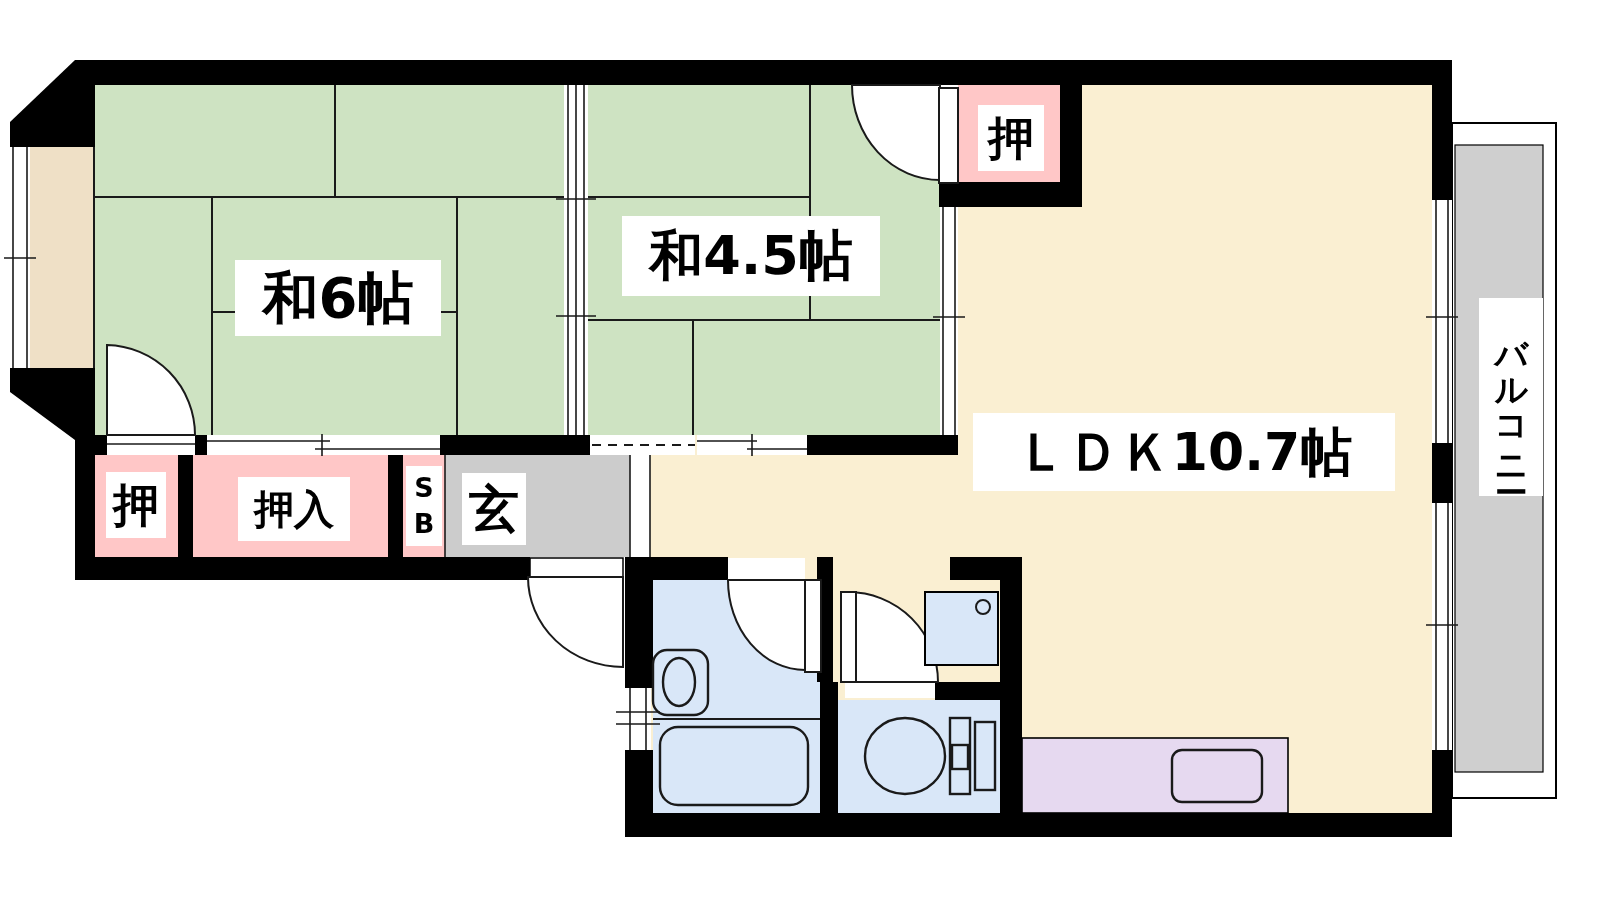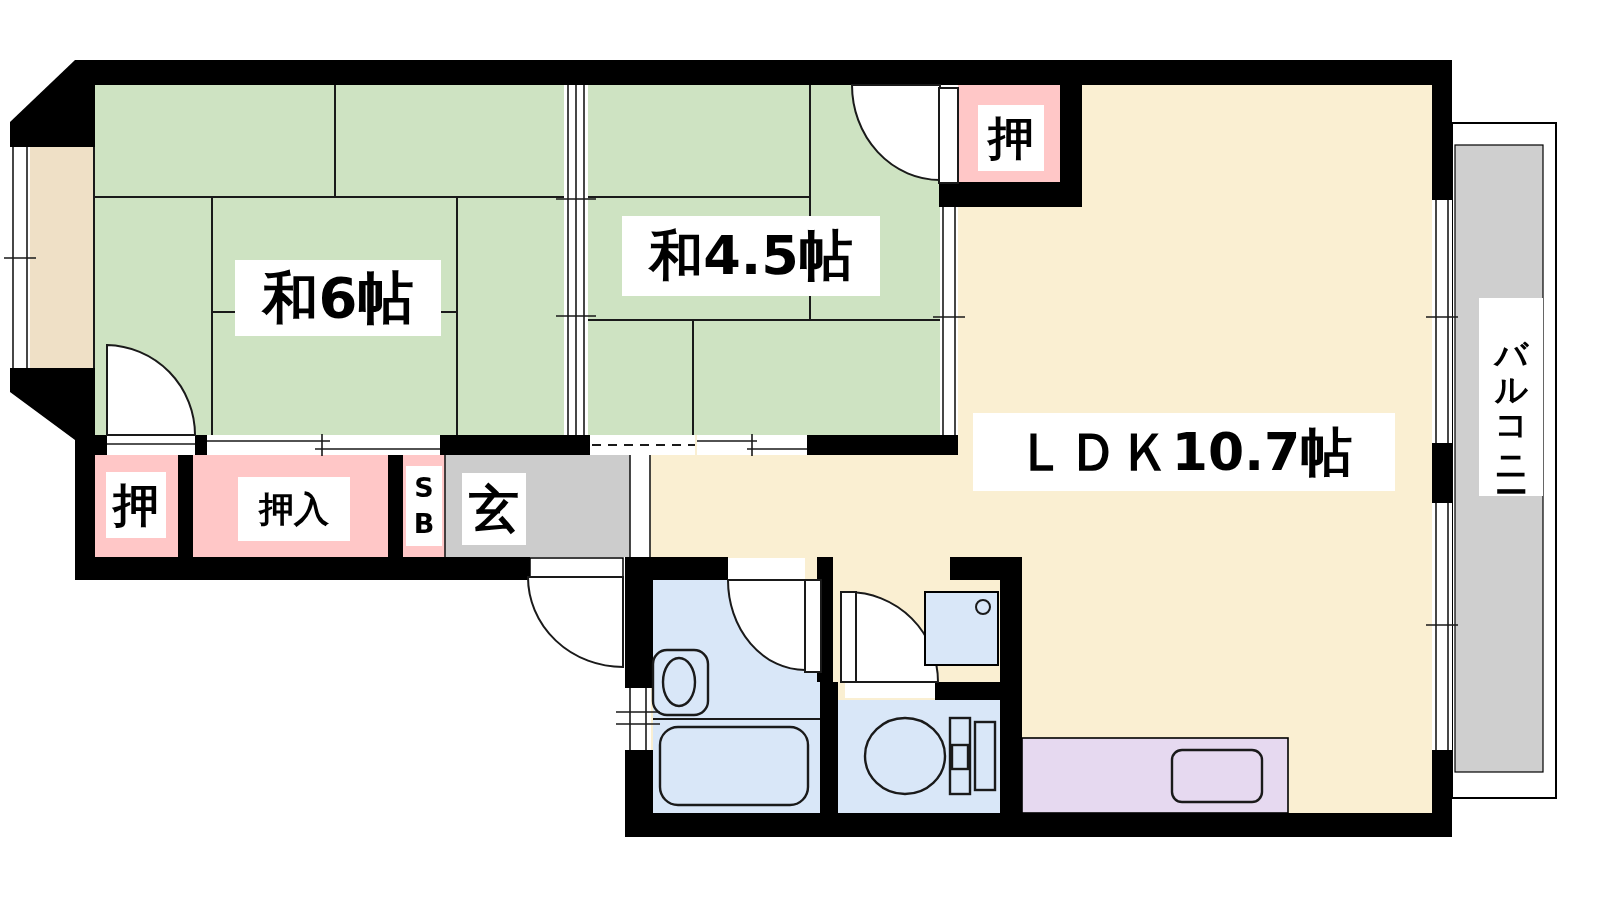--- a/index.html
+++ b/index.html
@@ -202,18 +202,18 @@
     <rect x="1022" y="738" width="266" height="75" class="f-kitchen" stroke="#000" stroke-width="1.6"></rect>
     <rect x="1172" y="750" width="90" height="52" rx="10" class="s-fix"></rect>
   </g>
 </svg>
 
 <div class="plate" style="left:235px;top:218px;width:206px;height:76px;font-size:56px;margin-top:42px;">和6帖</div>
 <div class="plate" style="left:622px;top:216px;width:258px;height:80px;font-size:54px;">和4.5帖</div>
 <div class="plate" style="left:973px;top:413px;width:422px;height:78px;font-size:52px;">ＬＤＫ10.7帖</div>
 <div class="plate" style="left:978px;top:105px;width:66px;height:66px;font-size:46px;">押</div>
 <div class="plate" style="left:106px;top:472px;width:60px;height:66px;font-size:46px;">押</div>
-<div class="plate" style="left:238px;top:477px;width:112px;height:64px;font-size:35px;">押入</div>
+<div class="plate" style="left:238px;top:477px;width:112px;height:64px;font-size:40px;">押入</div>
 <div class="plate" style="left:406px;top:466px;width:36px;height:80px;font-size:27px;line-height:1.35;">S
 B</div>
 <div class="plate" style="left:462px;top:473px;width:64px;height:72px;font-size:50px;">玄</div>
 <div class="plate vert" style="left:1479px;top:298px;width:64px;height:198px;font-size:33px;">バルコニー</div>
 </div>
 
 </body></html>

